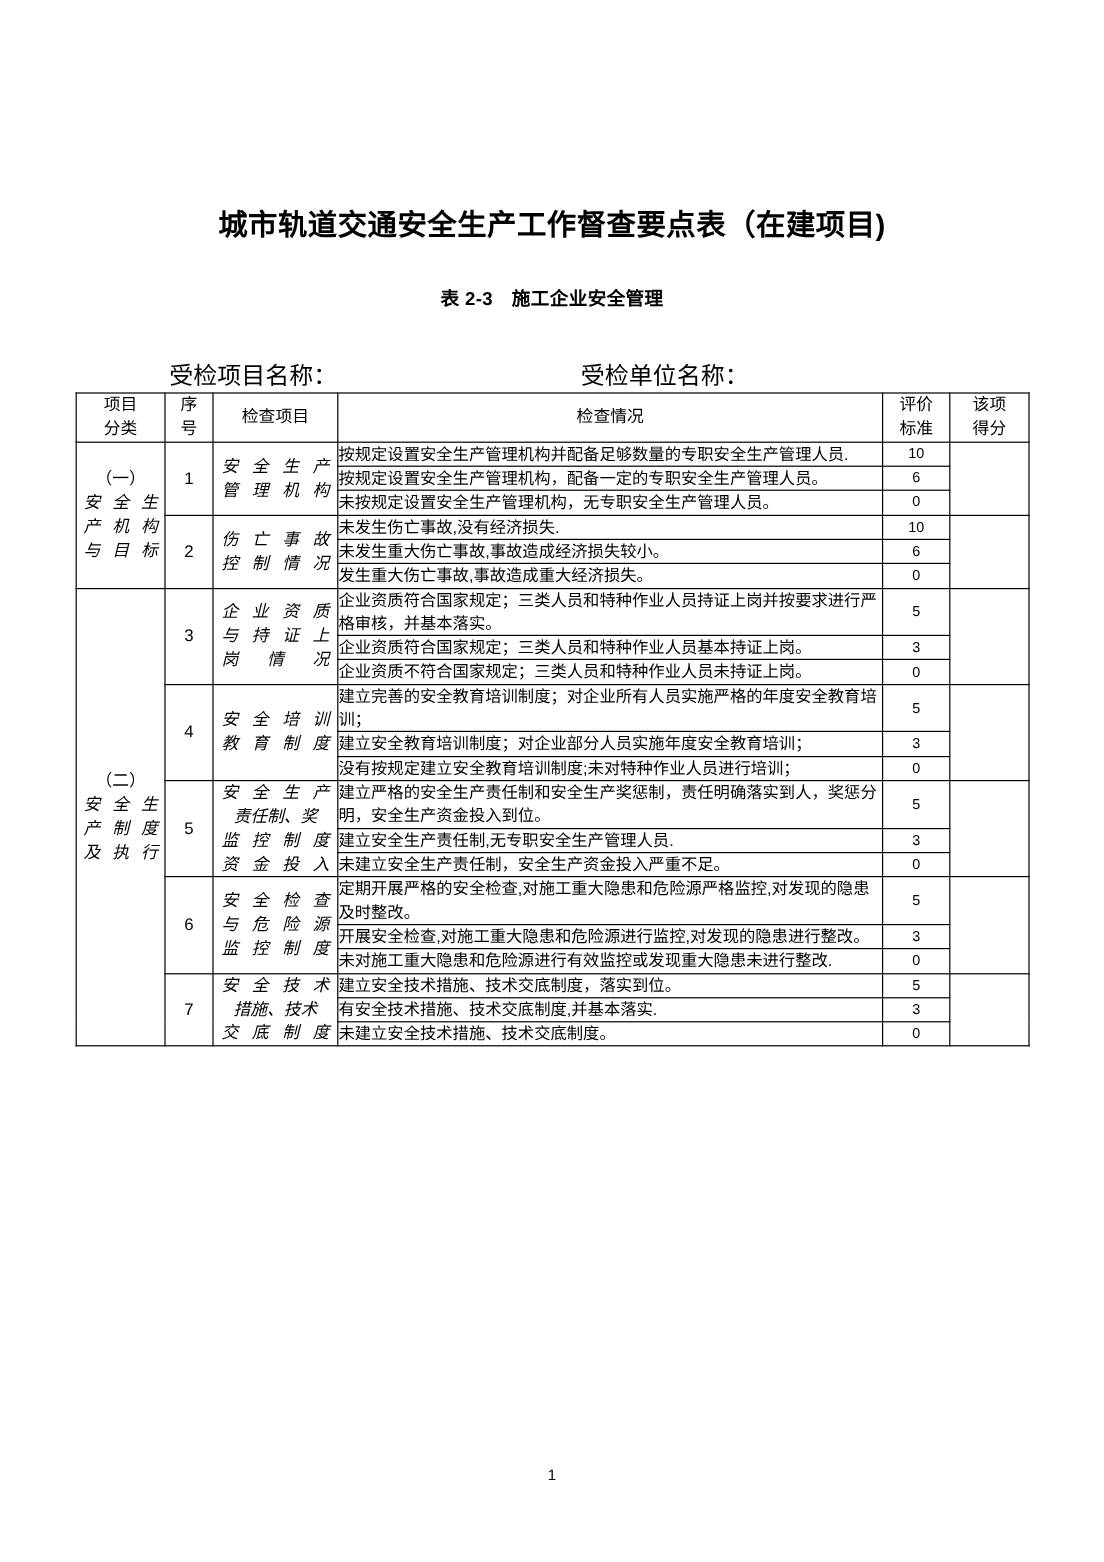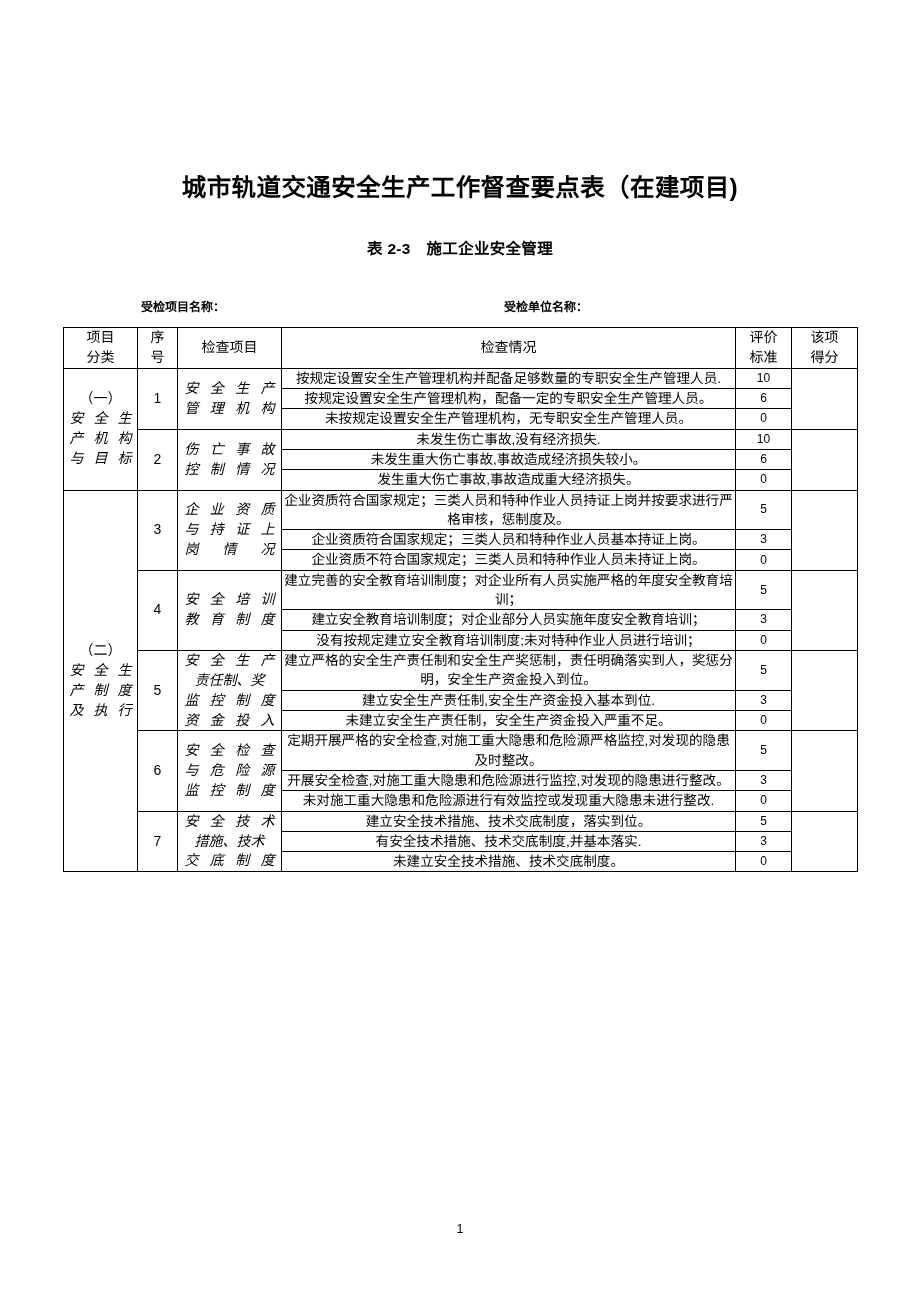--- a/index.html
+++ b/index.html
@@ -47,32 +47,31 @@
     letter-spacing: 0.3px;
   }
 
   
   .fields {
     position: absolute;
     top: 297px;
     left: 0;
     width: 828px;
     height: 22px;
-    font-size: 12px;
-    font-weight: bold;
+    font-size: 20px;
   }
   .fields .f-project {
     position: absolute;
     left: 141px;
     top: 0;
     white-space: nowrap;
   }
   .fields .f-unit {
     position: absolute;
-    left: 504px;
+    left: 484px;
     top: 0;
     white-space: nowrap;
   }
 
   
   .tbl-wrap {
     position: absolute;
     top: 327px;
     left: 63px;
     width: 794px;
@@ -142,21 +141,21 @@
   .item-cell .ln { display: block; white-space: nowrap; font-style: italic; }
   .item-cell .ln.just {
     text-align: justify;
     text-align-last: justify;
     width: 90px;
     margin: 0 auto;
   }
 
   
   .desc-cell {
-    text-align: center;
+    text-align: left;
     font-size: 13.6px;
     padding: 4px 5px 4px 7px;
     line-height: 1.62;
   }
 
   
   .std-cell {
     text-align: center;
     font-size: 12px;
   }
@@ -268,21 +267,21 @@
               <span class="ln just">安全生</span>
               <span class="ln just">产制度</span>
               <span class="ln just">及执行</span>
             </td>
             <td class="no-cell" rowspan="3">3</td>
             <td class="item-cell" rowspan="3">
               <span class="ln just">企业资质</span>
               <span class="ln just">与持证上</span>
               <span class="ln just">岗情况</span>
             </td>
-            <td class="desc-cell">企业资质符合国家规定；三类人员和特种作业人员持证上岗并按要求进行严格审核，惩制度及。</td>
+            <td class="desc-cell">企业资质符合国家规定；三类人员和特种作业人员持证上岗并按要求进行严格审核，并基本落实。</td>
             <td class="std-cell">5</td>
             <td class="score-cell" rowspan="3"></td>
           </tr>
           <tr>
             <td class="desc-cell">企业资质符合国家规定；三类人员和特种作业人员基本持证上岗。</td>
             <td class="std-cell">3</td>
           </tr>
           <tr>
             <td class="desc-cell">企业资质不符合国家规定；三类人员和特种作业人员未持证上岗。</td>
             <td class="std-cell">0</td>
@@ -311,21 +310,21 @@
               <span class="ln just">安全生产</span>
               <span class="ln">责任制、奖</span>
               <span class="ln just">监控制度</span>
               <span class="ln just">资金投入</span>
             </td>
             <td class="desc-cell">建立严格的安全生产责任制和安全生产奖惩制，责任明确落实到人，奖惩分明，安全生产资金投入到位。</td>
             <td class="std-cell">5</td>
             <td class="score-cell" rowspan="3"></td>
           </tr>
           <tr>
-            <td class="desc-cell">建立安全生产责任制,安全生产资金投入基本到位.</td>
+            <td class="desc-cell">建立安全生产责任制,无专职安全生产管理人员.</td>
             <td class="std-cell">3</td>
           </tr>
           <tr>
             <td class="desc-cell">未建立安全生产责任制，安全生产资金投入严重不足。</td>
             <td class="std-cell">0</td>
           </tr>
           <tr>
             <td class="no-cell" rowspan="3">6</td>
             <td class="item-cell" rowspan="3">
               <span class="ln just">安全检查</span>

